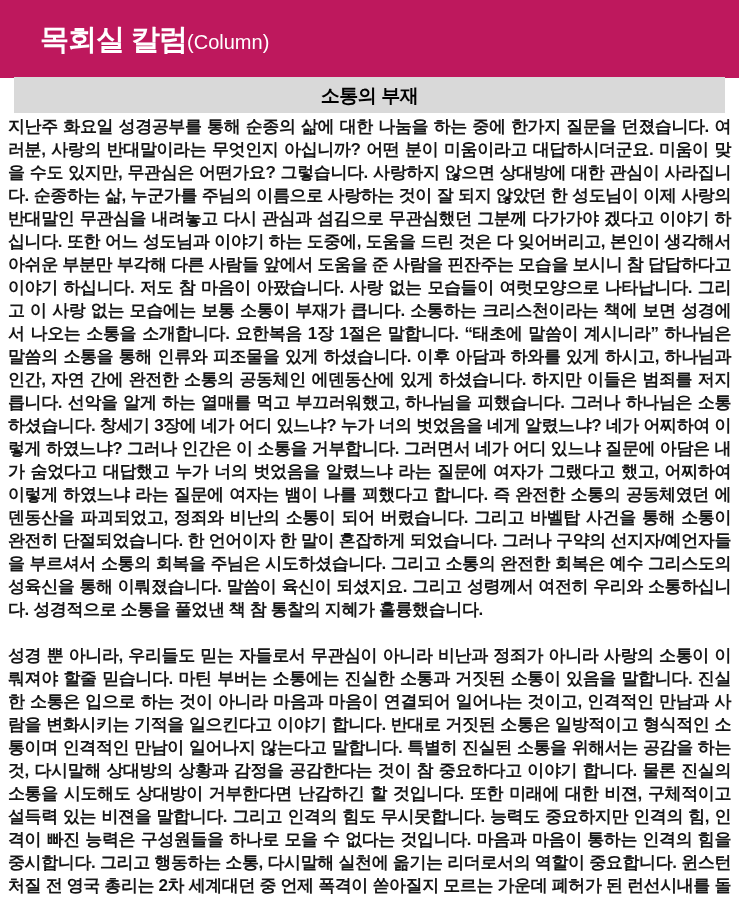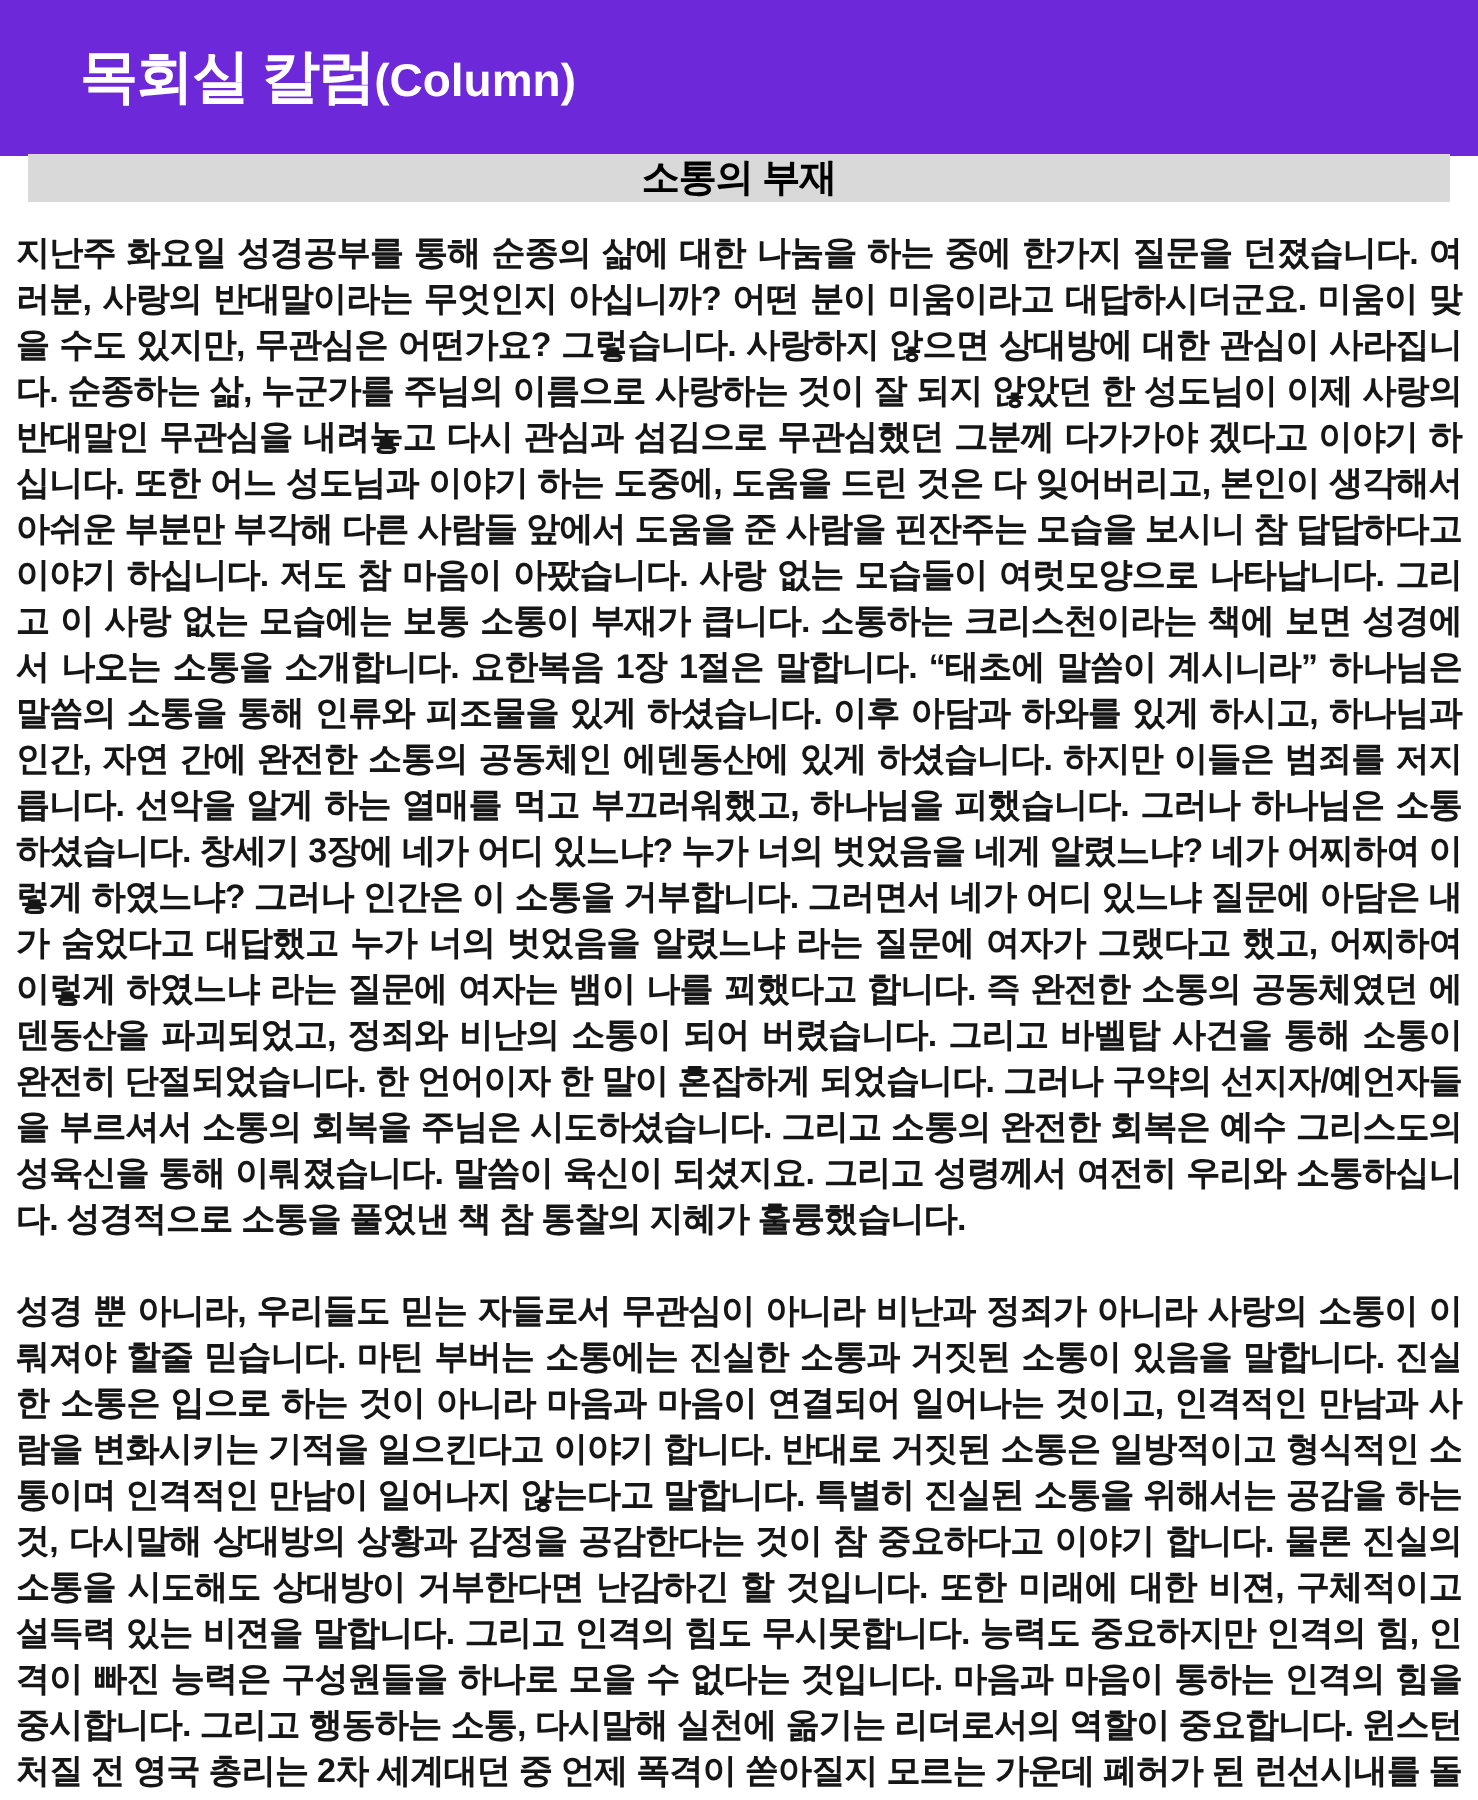--- a/index.html
+++ b/index.html
@@ -8,39 +8,39 @@
     background:#ffffff;
     font-family:"Liberation Sans","DejaVu Sans",sans-serif;
     color:#111;
     overflow:hidden;
   }
   .page{width:739px;height:900px;position:relative;background:#fff;}
 
   
   .masthead{
     position:absolute;left:0;top:0;width:739px;height:78px;
-    background:#6d28d9;
+    background:#be185d;
     display:flex;align-items:center;
   }
   .masthead-inner{
     padding-left:40px;
     display:flex;align-items:baseline;
     color:#ffffff;
   }
   .masthead-title{
     font-size:29px;font-weight:700;letter-spacing:-1px;
     line-height:1;
   }
   .masthead-sub{
-    font-size:23px;font-weight:700;line-height:1;
+    font-size:20px;font-weight:400;line-height:1;
   }
 
   
   .title-bar{
-    position:absolute;left:14px;top:77px;width:711px;height:24px;
+    position:absolute;left:14px;top:77px;width:711px;height:36px;
     background:#d9d9d9;
     display:flex;align-items:center;justify-content:center;
   }
   .article-title{
     font-size:19px;font-weight:700;color:#000;
     line-height:1;letter-spacing:-0.5px;
   }
 
   
   .article-body{

